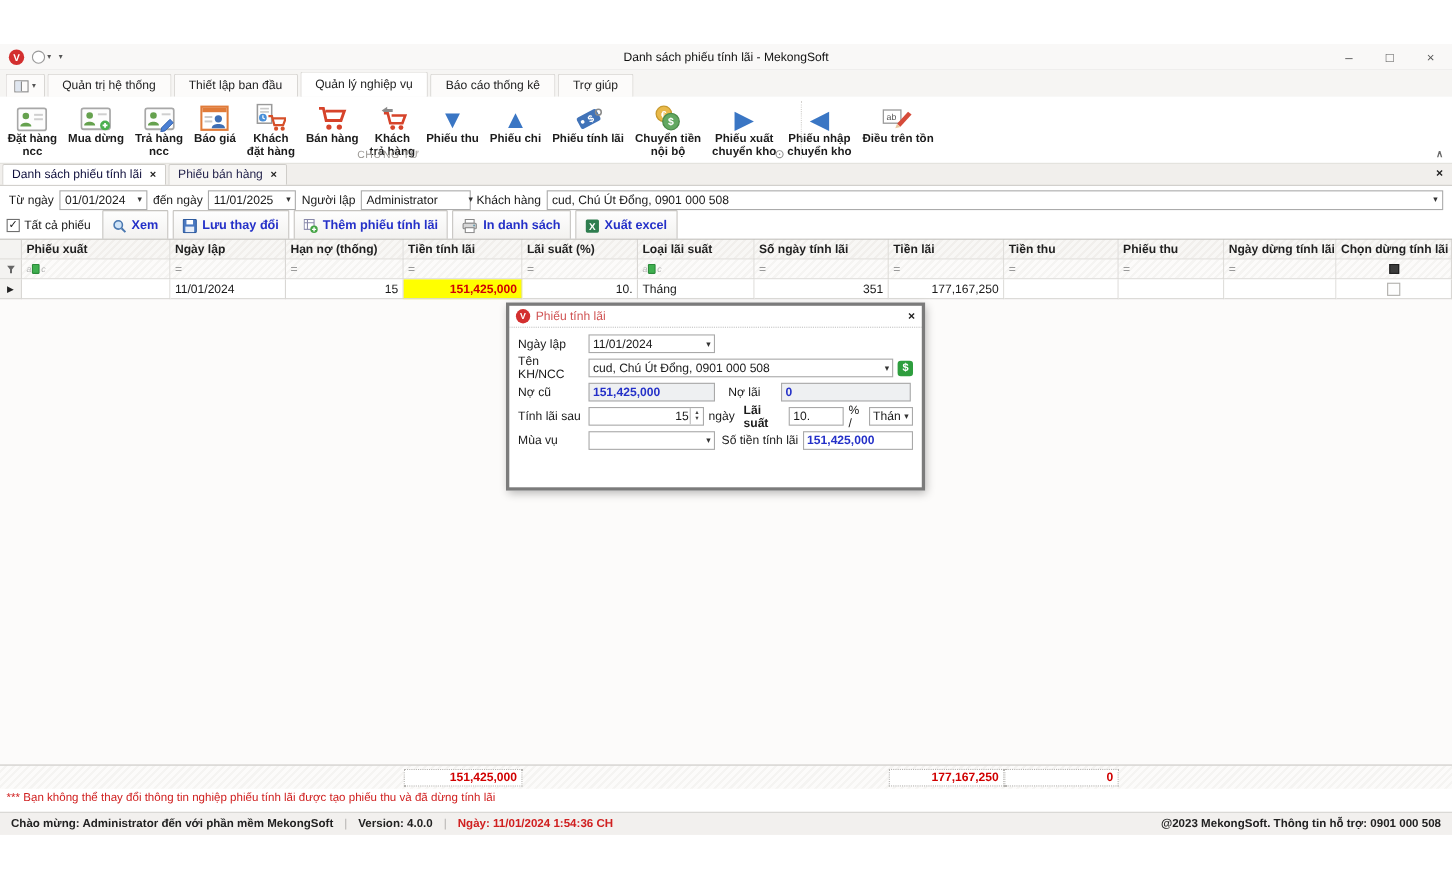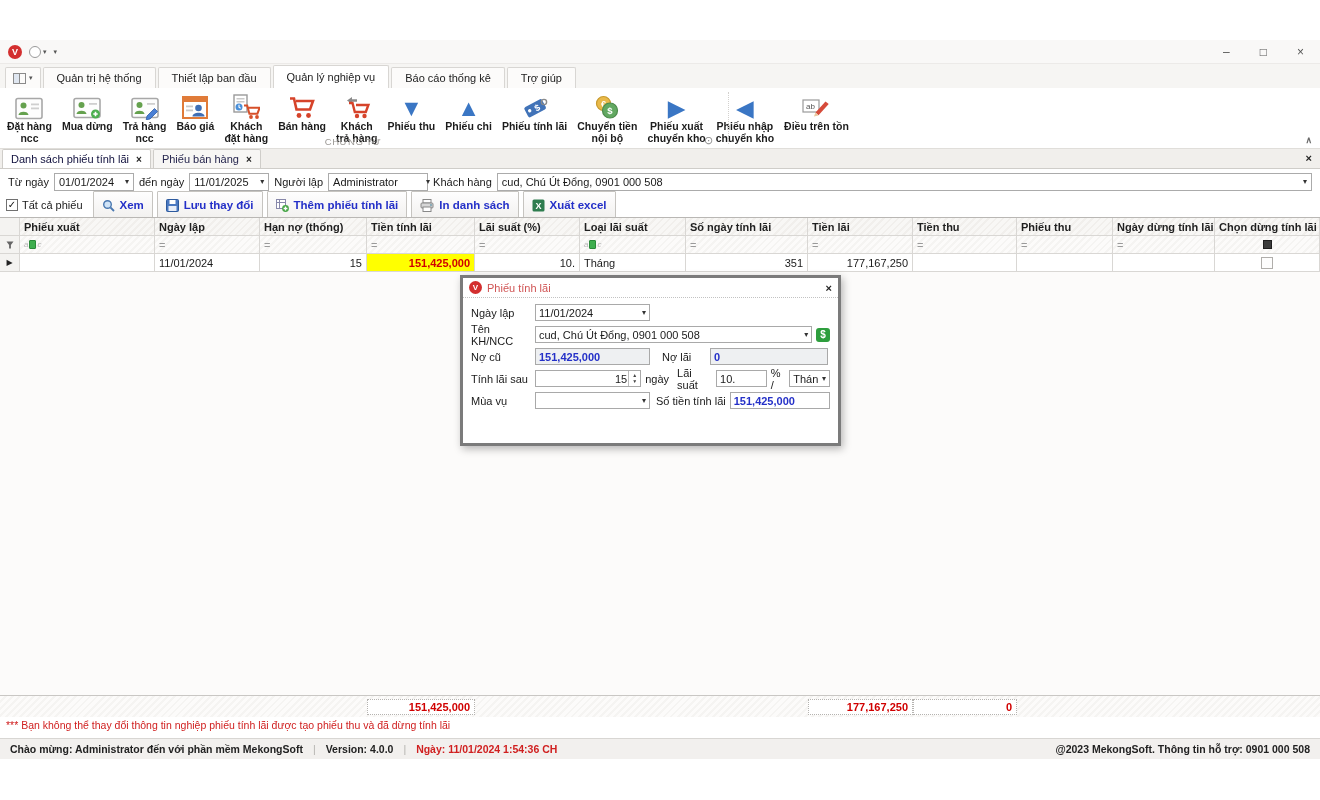--- a/index.html
+++ b/index.html
@@ -137,20 +137,21 @@
 
   <div id="titlebar">
     <div class="qat">
       <span class="applogo">V</span>
       <span style="display:flex;align-items:center;gap:2px;">
         <span class="qat-circle"></span>
         <span class="caret">▾</span>
       </span>
       <span class="caret">▾</span>
     </div>
+    <div id="win-title">Danh sách phiếu tính lãi - MekongSoft</div>
     <div class="winctl">
       <span>–</span>
       <span>□</span>
       <span>×</span>
     </div>
   </div>
 
   <div id="ribbontabs">
     <span class="rtab panebtn">
       <span class="paneglyph">
@@ -513,21 +514,21 @@
       <div class="drow">
         <span class="dlabel">Tính lãi sau</span>
         <span class="dinput spin" style="width:115px;">
           <span>15</span>
           <span class="spinarrows">
               <span>▲</span>
               <span>▼</span>
             </span>
         </span>
         <span>ngày</span>
-        <span style="padding-left:4px;">Lãi suất</span>
+        <span style="padding-left:4px;font-weight:bold;">Lãi suất</span>
         <span class="dinput" style="width:55px;">10.</span>
         <span>% /</span>
         <span class="dinput" style="width:44px;">
           <span>Thán</span>
             <span class="arrow">▾</span>
         </span>
       </div>
       <div class="drow">
         <span class="dlabel">Mùa vụ</span>
         <span class="dinput" style="width:115px;">

